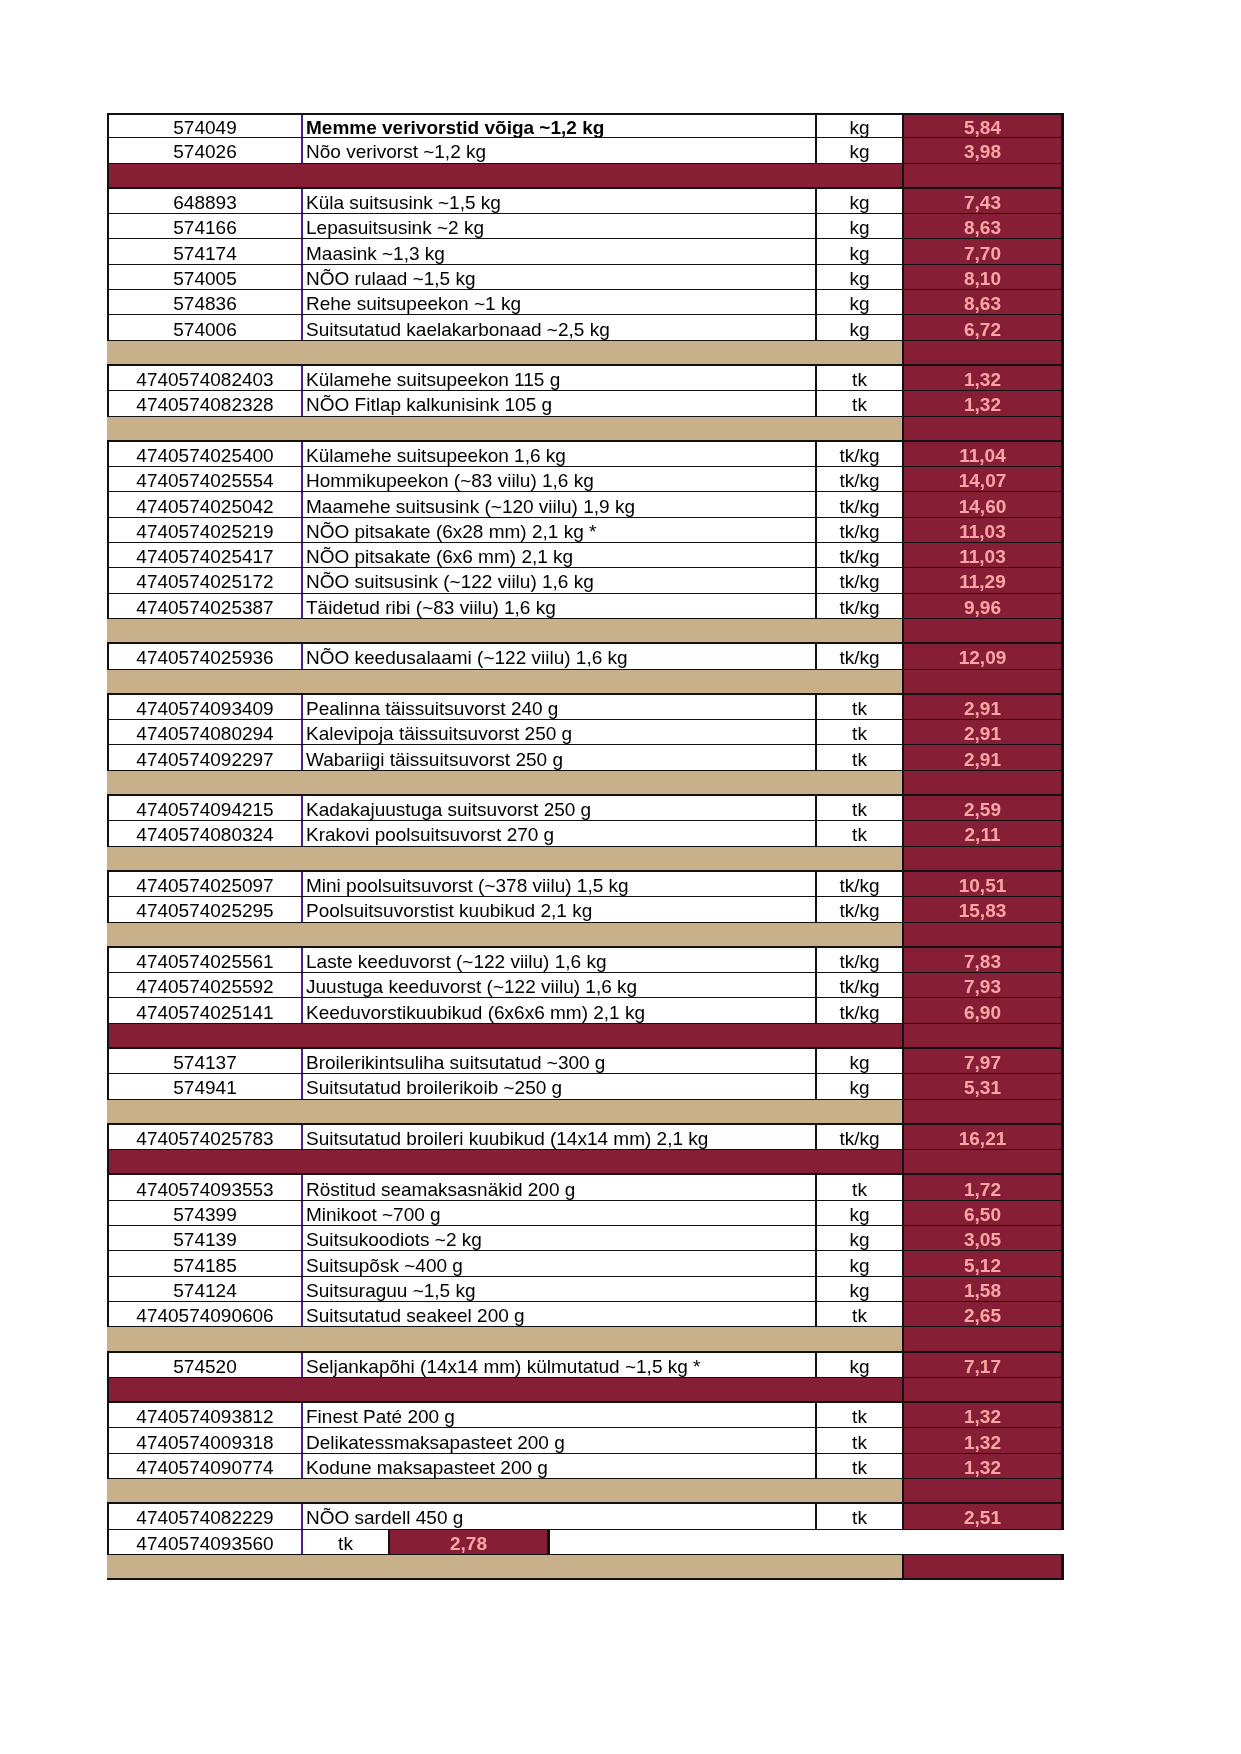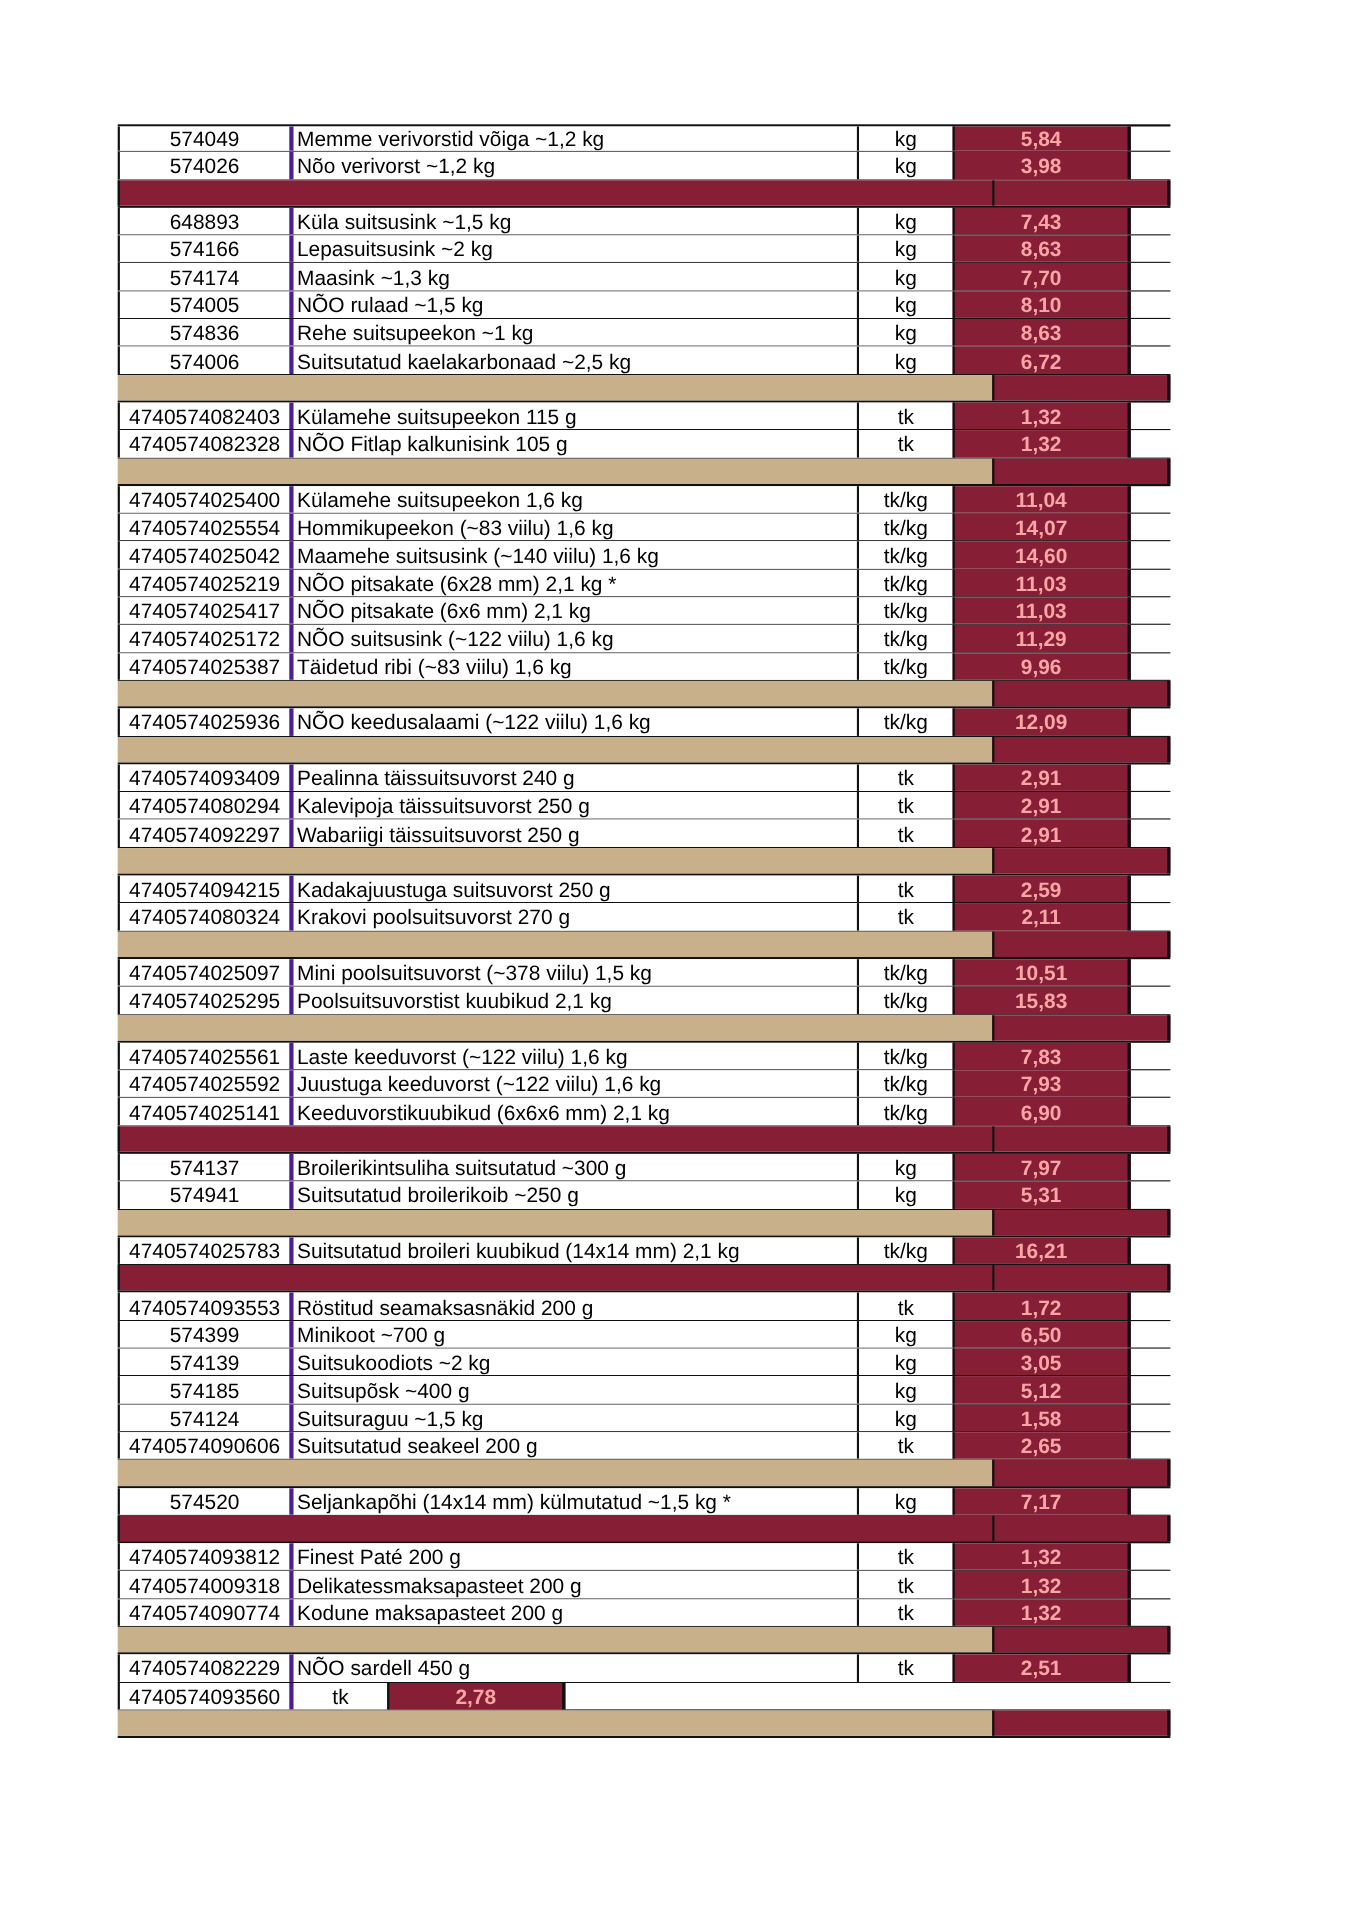--- a/index.html
+++ b/index.html
@@ -4,26 +4,26 @@
 <style>
   html, body { margin: 0; padding: 0; background: #ffffff; }
   body { width: 1241px; height: 1754px; position: relative; overflow: hidden;
          font-family: "Liberation Sans", sans-serif; color: #000; }
   #sheet { position: absolute; left: 107px; top: 113px; width: 957px; }
   .row { position: relative; height: 25.3px; display: flex; box-sizing: border-box; }
   .row.item { border-bottom: 1.5px solid #111; }
   .row.first { border-top: 2px solid #111; }
   .cell { box-sizing: border-box; height: 100%; display: flex; align-items: center;
           font-size: 19px; line-height: 1; padding-top: 3px; white-space: nowrap; overflow: hidden; }
-  .c-code { width: 160px; justify-content: center; border-left: 2px solid #111; border-right: 4px solid #4c1d95; background: #fff; }
+  .c-code { width: 196px; justify-content: center; border-left: 2px solid #111; border-right: 2px solid #4c1d95; background: #fff; }
   .c-name { width: 514px; padding-left: 3px; border-right: 2px solid #111; background: #fff; }
   .c-unit { width: 85px; justify-content: center; background: #fff; }
   .c-price { width: 162px; justify-content: center; background: #861f36; color: #fca5a5; font-weight: bold;
              border-left: 2px solid #111; border-right: 3px solid #111; }
-  .bold { font-weight: normal; }
+  .bold { font-weight: bold; }
   .sep { display: flex; border-bottom: 2px solid #111; }
   .sep .band { width: 795px; height: 100%; border-left: 2px solid #111; box-sizing: border-box; }
   .sep .band.tan { background: #c8b08a; border-left: none; }
   .sep .band.maroon { background: #861f36; }
   .sep .c-price { height: 100%; }
   .row.cut { height: 22px; border-bottom: 2px solid #111; }
   .row.cut .cell { color: transparent; }
   .row.cut .c-price { background: linear-gradient(#861f36 0 30%, #fff 30% 100%); color: transparent; }
 </style>
 </head>
@@ -109,21 +109,21 @@
       <div class="cell c-price">11,04</div>
     </div>
     <div class="row item">
       <div class="cell c-code">4740574025554</div>
       <div class="cell c-name">Hommikupeekon (~83 viilu) 1,6 kg</div>
       <div class="cell c-unit">tk/kg</div>
       <div class="cell c-price">14,07</div>
     </div>
     <div class="row item">
       <div class="cell c-code">4740574025042</div>
-      <div class="cell c-name">Maamehe suitsusink (~140 viilu) 1,6 kg</div>
+      <div class="cell c-name">Maamehe suitsusink (~120 viilu) 1,9 kg</div>
       <div class="cell c-unit">tk/kg</div>
       <div class="cell c-price">14,60</div>
     </div>
     <div class="row item">
       <div class="cell c-code">4740574025219</div>
       <div class="cell c-name">NÕO pitsakate (6x28 mm) 2,1 kg *</div>
       <div class="cell c-unit">tk/kg</div>
       <div class="cell c-price">11,03</div>
     </div>
     <div class="row item">

